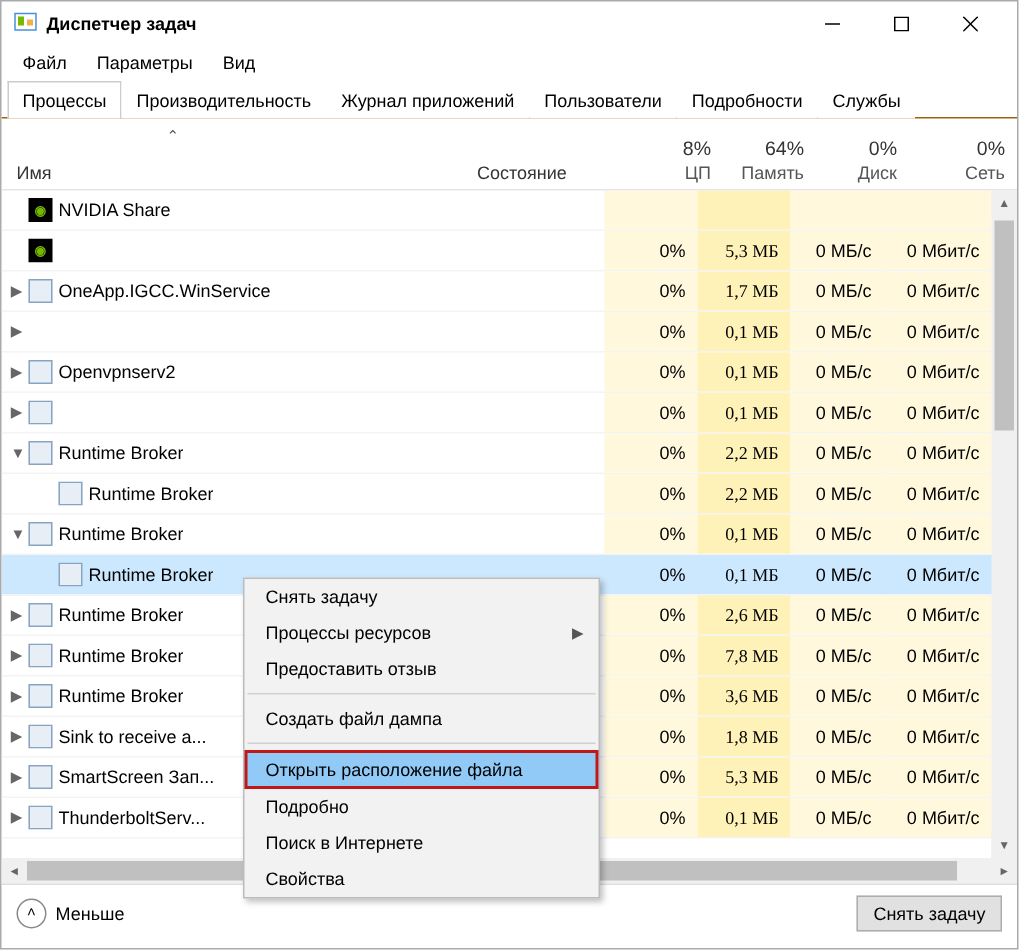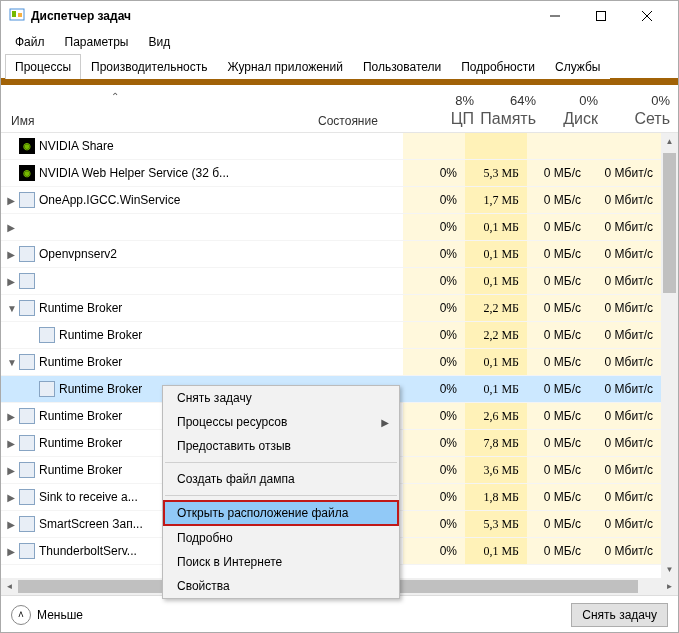--- a/index.html
+++ b/index.html
@@ -4,31 +4,31 @@
 <style>
   * { box-sizing: border-box; margin: 0; padding: 0; }
   body { font-family: "Segoe UI", Tahoma, sans-serif; font-size: 12px; background: #fff; width: 679px; height: 633px; position: relative; border: 1px solid #aaa; }
   .titlebar { height: 30px; display: flex; align-items: center; padding: 0 8px; font-weight: bold; }
   .titlebar .icon { width: 16px; height: 16px; margin-right: 6px; }
   .titlebar .title { flex: 1; font-size: 12px; color: #000; }
   .winbtn { width: 46px; height: 30px; display: flex; align-items: center; justify-content: center; }
   .winbtn svg { stroke: #000; fill: none; }
   .menubar { height: 22px; display: flex; align-items: center; padding: 0 4px; gap: 0; }
   .menubar .menu { padding: 2px 10px; font-size: 12px; color: #000; }
-  .tabs { display: flex; border-bottom: 7px solid #a16207; padding-left: 4px; }
+  .tabs { display: flex; border-bottom: 1px solid #a16207; padding-left: 4px; }
   .tab { padding: 5px 9px; font-size: 12px; border: 1px solid transparent; border-bottom: none; position: relative; top: 1px; background: #fff; }
   .tab.active { border-color: #ccc; background: #fff; }
   .headers { display: flex; align-items: stretch; height: 48px; border-bottom: 1px solid #e5e5e5; }
   .hcol { display: flex; flex-direction: column; justify-content: flex-end; padding: 4px 8px; font-size: 12px; color: #333; }
   .hname { flex: 1 1 auto; width: 220px; justify-content: flex-end; padding-left: 10px; position: relative; }
   .hname .sort { position: absolute; top: 6px; left: 110px; font-size: 10px; color: #555; }
   .hstate { width: 110px; justify-content: flex-end; padding-bottom: 4px; }
   .hnum { width: 62px; text-align: right; align-items: flex-end; }
   .hnum .pct { font-size: 13px; }
-  .hnum .lbl { font-size: 16px; color: #555; margin-top: 2px; }
+  .hnum .lbl { font-size: 12px; color: #555; margin-top: 2px; }
   .rows { position: relative; height: 445px; overflow: hidden; }
   .row { display: flex; align-items: center; height: 27px; border-bottom: 1px solid #f4f4f4; }
   .row .exp { width: 14px; text-align: center; color: #666; font-size: 10px; padding-left: 6px; }
   .row .ricon { width: 16px; height: 16px; margin: 0 4px; display: inline-flex; align-items: center; justify-content: center; }
   .row .rname { flex: 0 0 300px; display: flex; align-items: center; overflow: hidden; white-space: nowrap; }
   .row .rname.indent { padding-left: 20px; }
   .row .rtext { overflow: hidden; text-overflow: ellipsis; }
   .row .cell { width: 62px; text-align: right; padding: 0 8px; height: 100%; display: flex; align-items: center; justify-content: flex-end; font-size: 12px; }
   .row .cpu { background: #fff8dc; }
   .row .mem { background: #fff2b8; font-family: Liberation Serif, serif; }
@@ -136,21 +136,20 @@
       <span class="cell cpu"></span>
       <span class="cell mem"></span>
       <span class="cell disk"></span>
       <span class="cell net" style="width:72px"></span>
       <span style="width:17px"></span>
     </div>
     <div class="row">
       <span class="exp"></span>
       <span class="rname">
         <span class="ricon ic-nvidia">◉</span>
-        <span class="rtext">NVIDIA Web Helper Service (32 б...</span>
       </span>
       <span style="flex:1"></span>
       <span class="cell cpu">0%</span>
       <span class="cell mem">5,3 МБ</span>
       <span class="cell disk">0 МБ/с</span>
       <span class="cell net" style="width:72px">0 Мбит/с</span>
       <span style="width:17px"></span>
     </div>
     <div class="row">
       <span class="exp">▶</span>

